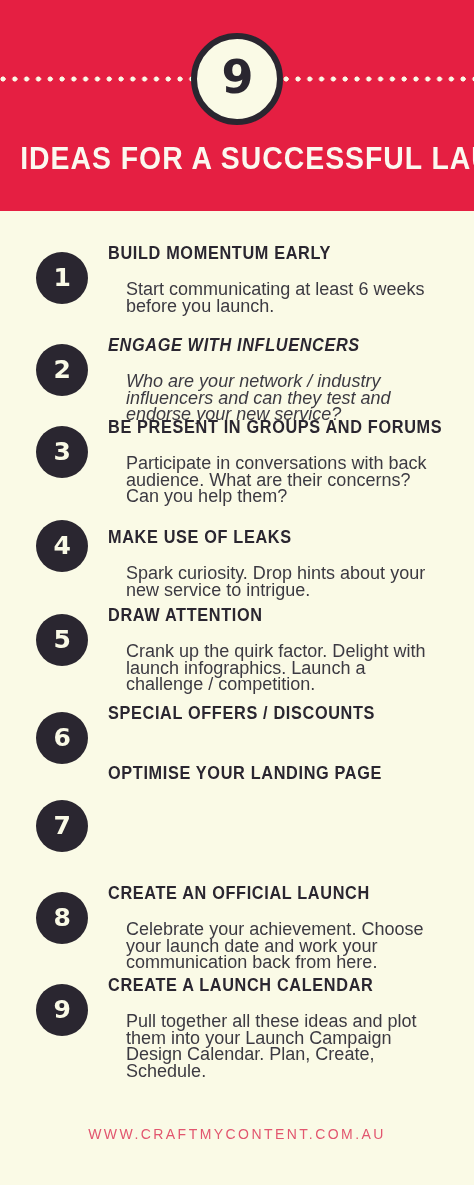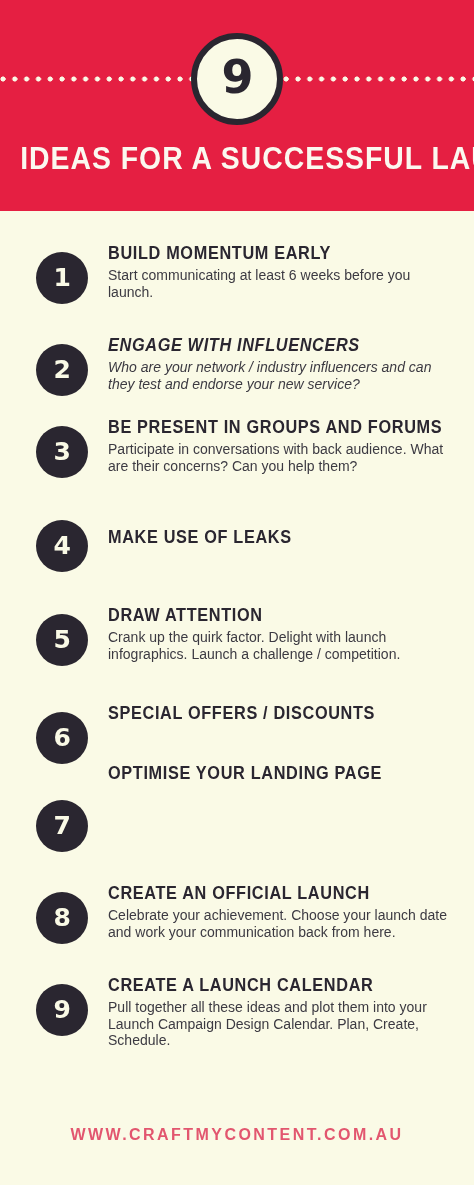--- a/index.html
+++ b/index.html
@@ -128,37 +128,37 @@
     line-height: 20px;
     letter-spacing: 0.7px;
     transform: scaleX(0.93);
     transform-origin: left top;
     white-space: nowrap;
     margin: 0 0 4px 0;
   }
   .item-text {
     color: #3C3A42;
     font-family: "Liberation Sans", sans-serif;
-    font-size: 14px;
+    font-size: 18px;
     line-height: 16.6px;
     letter-spacing: 0.01px;
-    margin: 0;
+    margin: 18px;
   }
 
   
   .footer-url {
     position: absolute;
     left: 0;
     top: 1126px;
     width: 474px;
     text-align: center;
     color: #E2566F;
     font-family: "Liberation Sans", sans-serif;
-    font-size: 16px;
-    font-weight: bold;
+    font-size: 14px;
+    font-weight: normal;
     letter-spacing: 2.45px;
     white-space: nowrap;
   }
 </style>
 </head>
 <body>
 
 <div id="infographic">
 
   <div class="header-band">
@@ -196,20 +196,21 @@
           <div class="item-heading">BE PRESENT IN GROUPS AND FORUMS</div>
           <div class="item-text">Participate in conversations with back audience. What are their concerns? Can you help them?</div>
         </div>
       </div>
       <div class="item">
         <div class="circle" style="top: 309px;">
           <span>4</span>
         </div>
         <div class="item-body" style="top: 316px;">
           <div class="item-heading">MAKE USE OF LEAKS</div>
+          <div class="item-text">Spark curiosity. Drop hints about your new service to intrigue.</div>
         </div>
       </div>
       <div class="item">
         <div class="circle" style="top: 403px;">
           <span>5</span>
         </div>
         <div class="item-body" style="top: 394px;">
           <div class="item-heading">DRAW ATTENTION</div>
           <div class="item-text">Crank up the quirk factor. Delight with launch infographics. Launch a challenge / competition.</div>
         </div>

